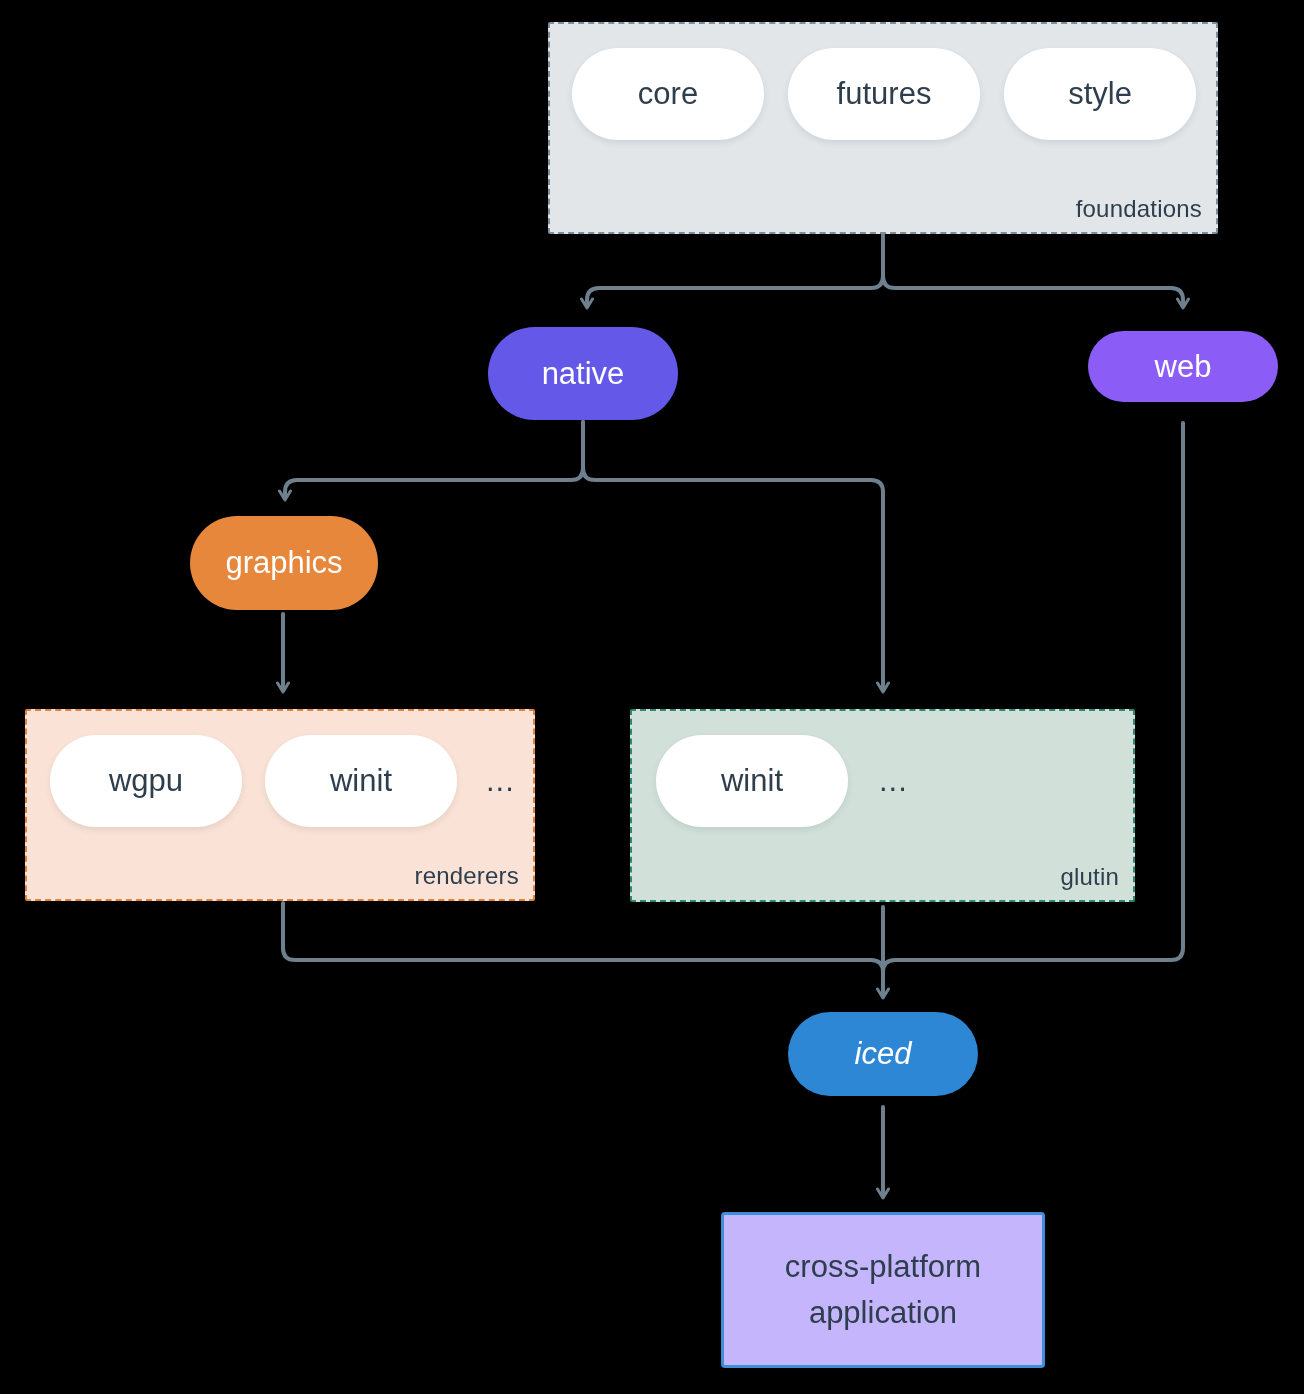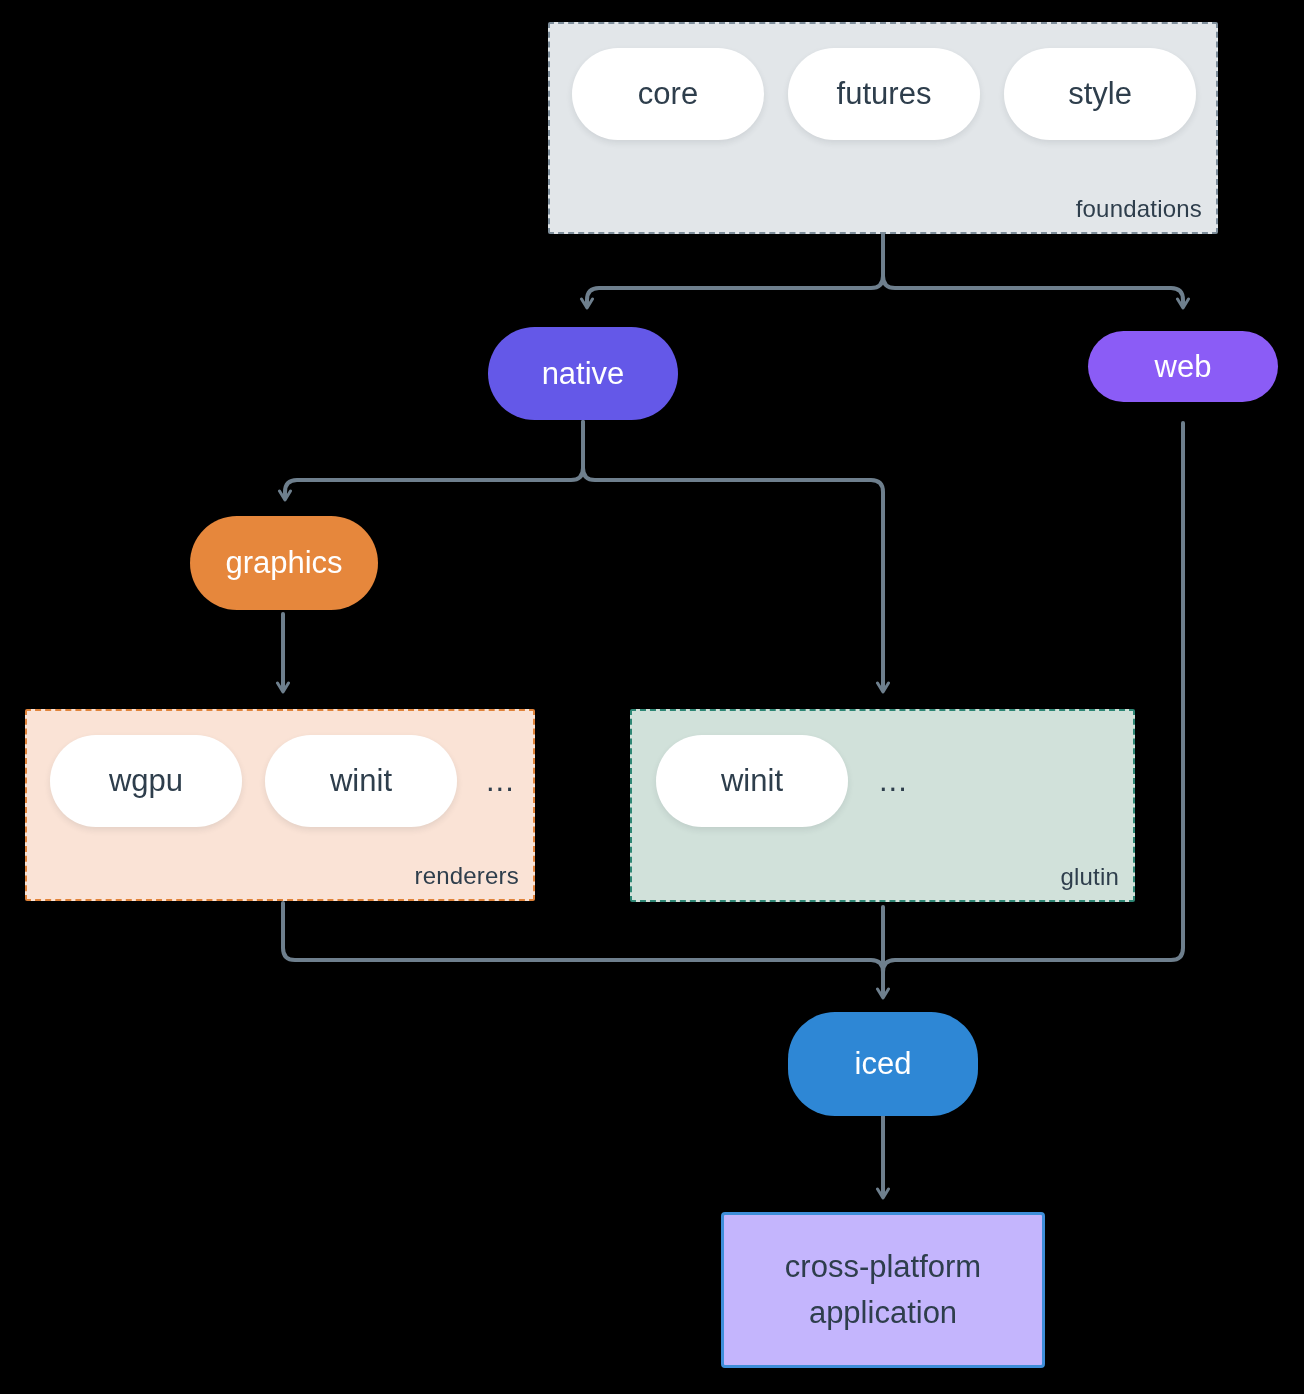--- a/index.html
+++ b/index.html
@@ -37,21 +37,21 @@
   .more{font-size:31px;color:#2e3e4c;padding-left:6px;letter-spacing:1px;}
 
   
   .cpill{
     border-radius:47px;color:#fff;font-size:31px;
     display:flex;align-items:center;justify-content:center;
   }
   .n-native{left:488px;top:327px;width:190px;height:93px;background:#6458e8;}
   .n-web{left:1088px;top:331px;width:190px;height:71px;background:#8b5cf6;}
   .n-graphics{left:190px;top:516px;width:188px;height:94px;background:#e6873c;}
-  .n-iced{left:788px;top:1012px;width:190px;height:104px;background:#2e87d5;}
+  .n-iced{left:788px;top:1012px;width:190px;height:84px;background:#2e87d5;font-style:italic;}
 
   
   .appbox{
     left:721px;top:1212px;width:324px;height:156px;
     background:#c4b5fd;border:3px solid #3e8ed9;border-radius:4px;
     display:flex;flex-direction:column;align-items:center;justify-content:center;
     font-size:31px;line-height:46px;color:#2e3e4c;
   }
 </style>
 </head>

